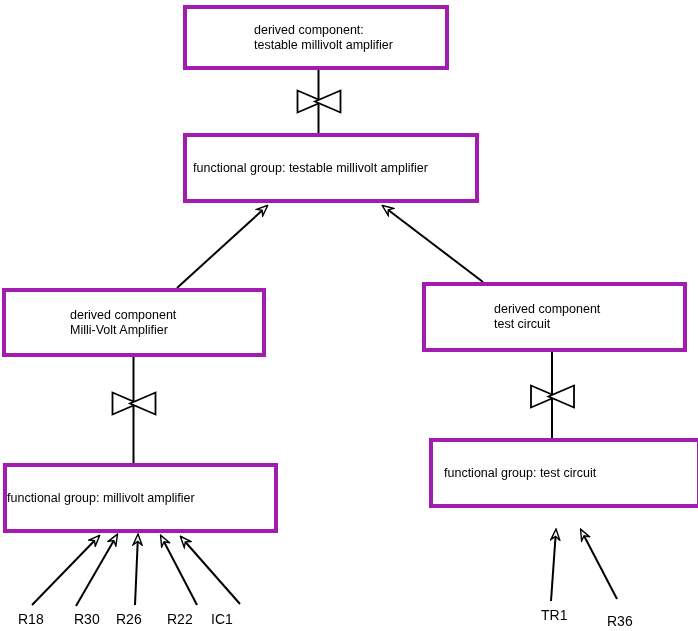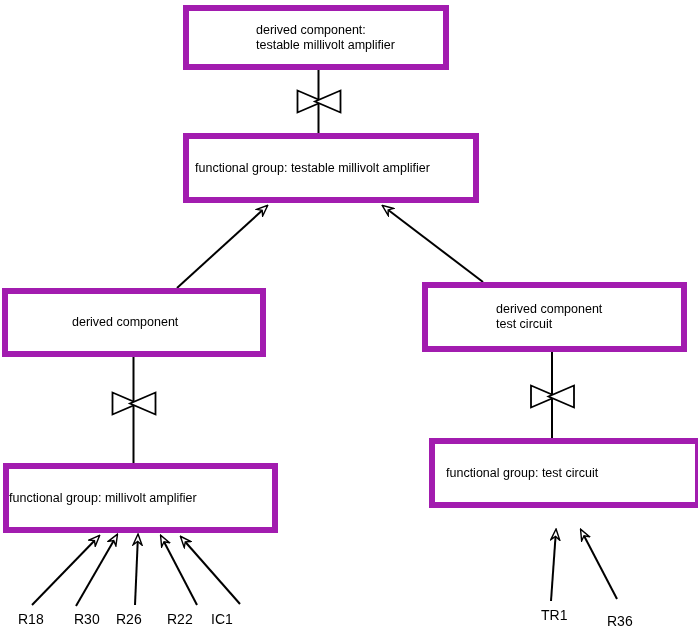--- a/index.html
+++ b/index.html
@@ -19,21 +19,21 @@
   #edge-layer {
     position: absolute;
     left: 0;
     top: 0;
     width: 698px;
     height: 631px;
   }
   .node {
     position: absolute;
     box-sizing: border-box;
-    border: 6px solid #a21caf;
+    border: 4px solid #a21caf;
     background: #ffffff;
     display: flex;
     flex-direction: column;
     justify-content: center;
     font-size: 12.5px;
     line-height: 15px;
     white-space: nowrap;
   }
   .node span { display: block; }
 
@@ -105,20 +105,21 @@
     <span>derived component:</span>
     <span>testable millivolt amplifier</span>
   </div>
 
   <div class="node" id="node-fg-testable">
     <span>functional group: testable millivolt amplifier</span>
   </div>
 
   <div class="node" id="node-derived-mv">
     <span>derived component</span>
+    <span>Milli-Volt Amplifier</span>
   </div>
 
   <div class="node" id="node-derived-test">
     <span>derived component</span>
     <span>test circuit</span>
   </div>
 
   <div class="node" id="node-fg-mv">
     <span>functional group: millivolt amplifier</span>
   </div>

